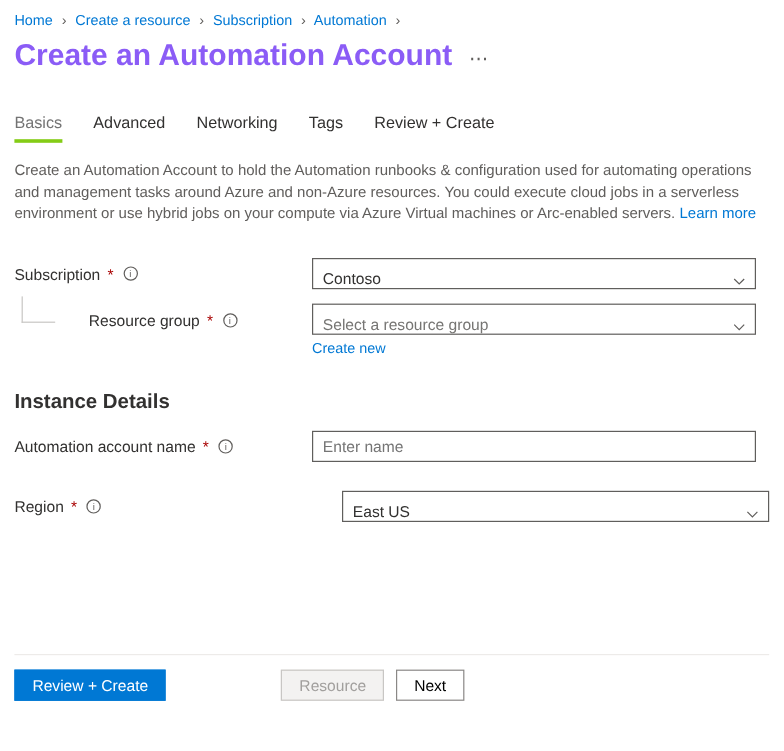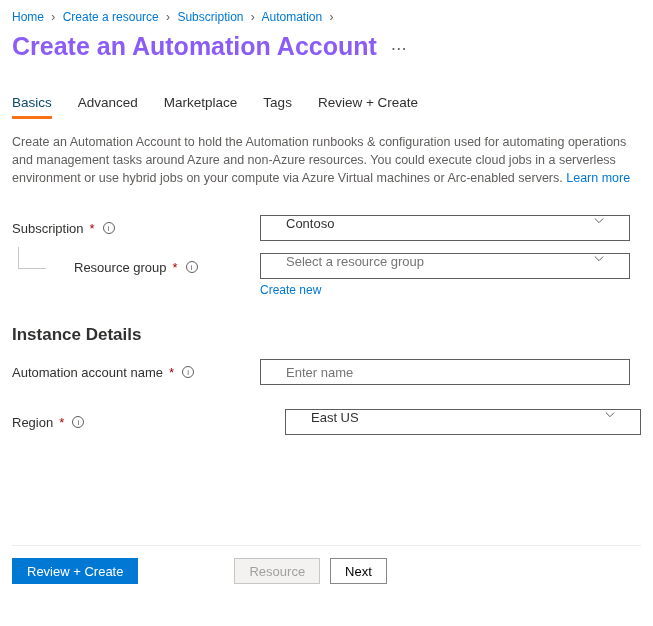--- a/index.html
+++ b/index.html
@@ -43,22 +43,22 @@
     margin-bottom: 14px;
   }
   .tab {
     padding: 6px 0;
     font-size: 13.5px;
     color: #323130;
     cursor: pointer;
     border-bottom: 3px solid transparent;
   }
   .tab.active {
-    border-bottom: 3px solid #f97316;
-    color: #0c4a6e;
+    border-bottom: 3px solid #84cc16;
+    color: #737373;
     font-weight: 400;
   }
   .desc {
     font-size: 12.5px;
     color: #605e5c;
     line-height: 1.45;
     margin-bottom: 28px;
   }
   .desc a { color: #0078d4; text-decoration: none; cursor: pointer; }
   .form-row {
@@ -84,26 +84,26 @@
     font-size: 8px;
     color: #605e5c;
     cursor: pointer;
     margin-left: 4px;
   }
   .input-col { flex: 1; max-width: 370px; }
   .select-ctrl, .text-input {
     width: 100%;
     height: 26px;
     border: 1px solid #605e5c;
-    padding: 0 25px;
+    padding: 0 8px;
     font-family: inherit;
     font-size: 13px;
     background: #fff;
     display: flex;
-    align-items: flex-start;
+    align-items: flex-end;
     justify-content: space-between;
     cursor: pointer;
   }
   .select-ctrl .value { flex:1; color:#323130; }
   .select-ctrl .placeholder { color: #767573; }
   .chevron {
     width: 10px; height: 10px;
     display: inline-block;
   }
   .chevron svg { display:block; }
@@ -178,21 +178,21 @@
 </nav>
 
 <div class="page-header">
   <h1 class="page-title">Create an Automation Account</h1>
   <span class="ellipsis-btn">⋯</span>
 </div>
 
 <div class="tabs">
   <div class="tab active">Basics</div>
   <div class="tab">Advanced</div>
-  <div class="tab">Marketplace</div>
+  <div class="tab">Networking</div>
   <div class="tab">Tags</div>
   <div class="tab">Review + Create</div>
 </div>
 
 <p class="desc">
   <span>Create an Automation Account to hold the Automation runbooks &amp; configuration used for automating operations and management tasks around Azure and non-Azure resources. You could execute cloud jobs in a serverless environment or use hybrid jobs on your compute via Azure Virtual machines or Arc-enabled servers.</span>
   <a>Learn more</a>
 </p>
 
 <div class="form-row">

